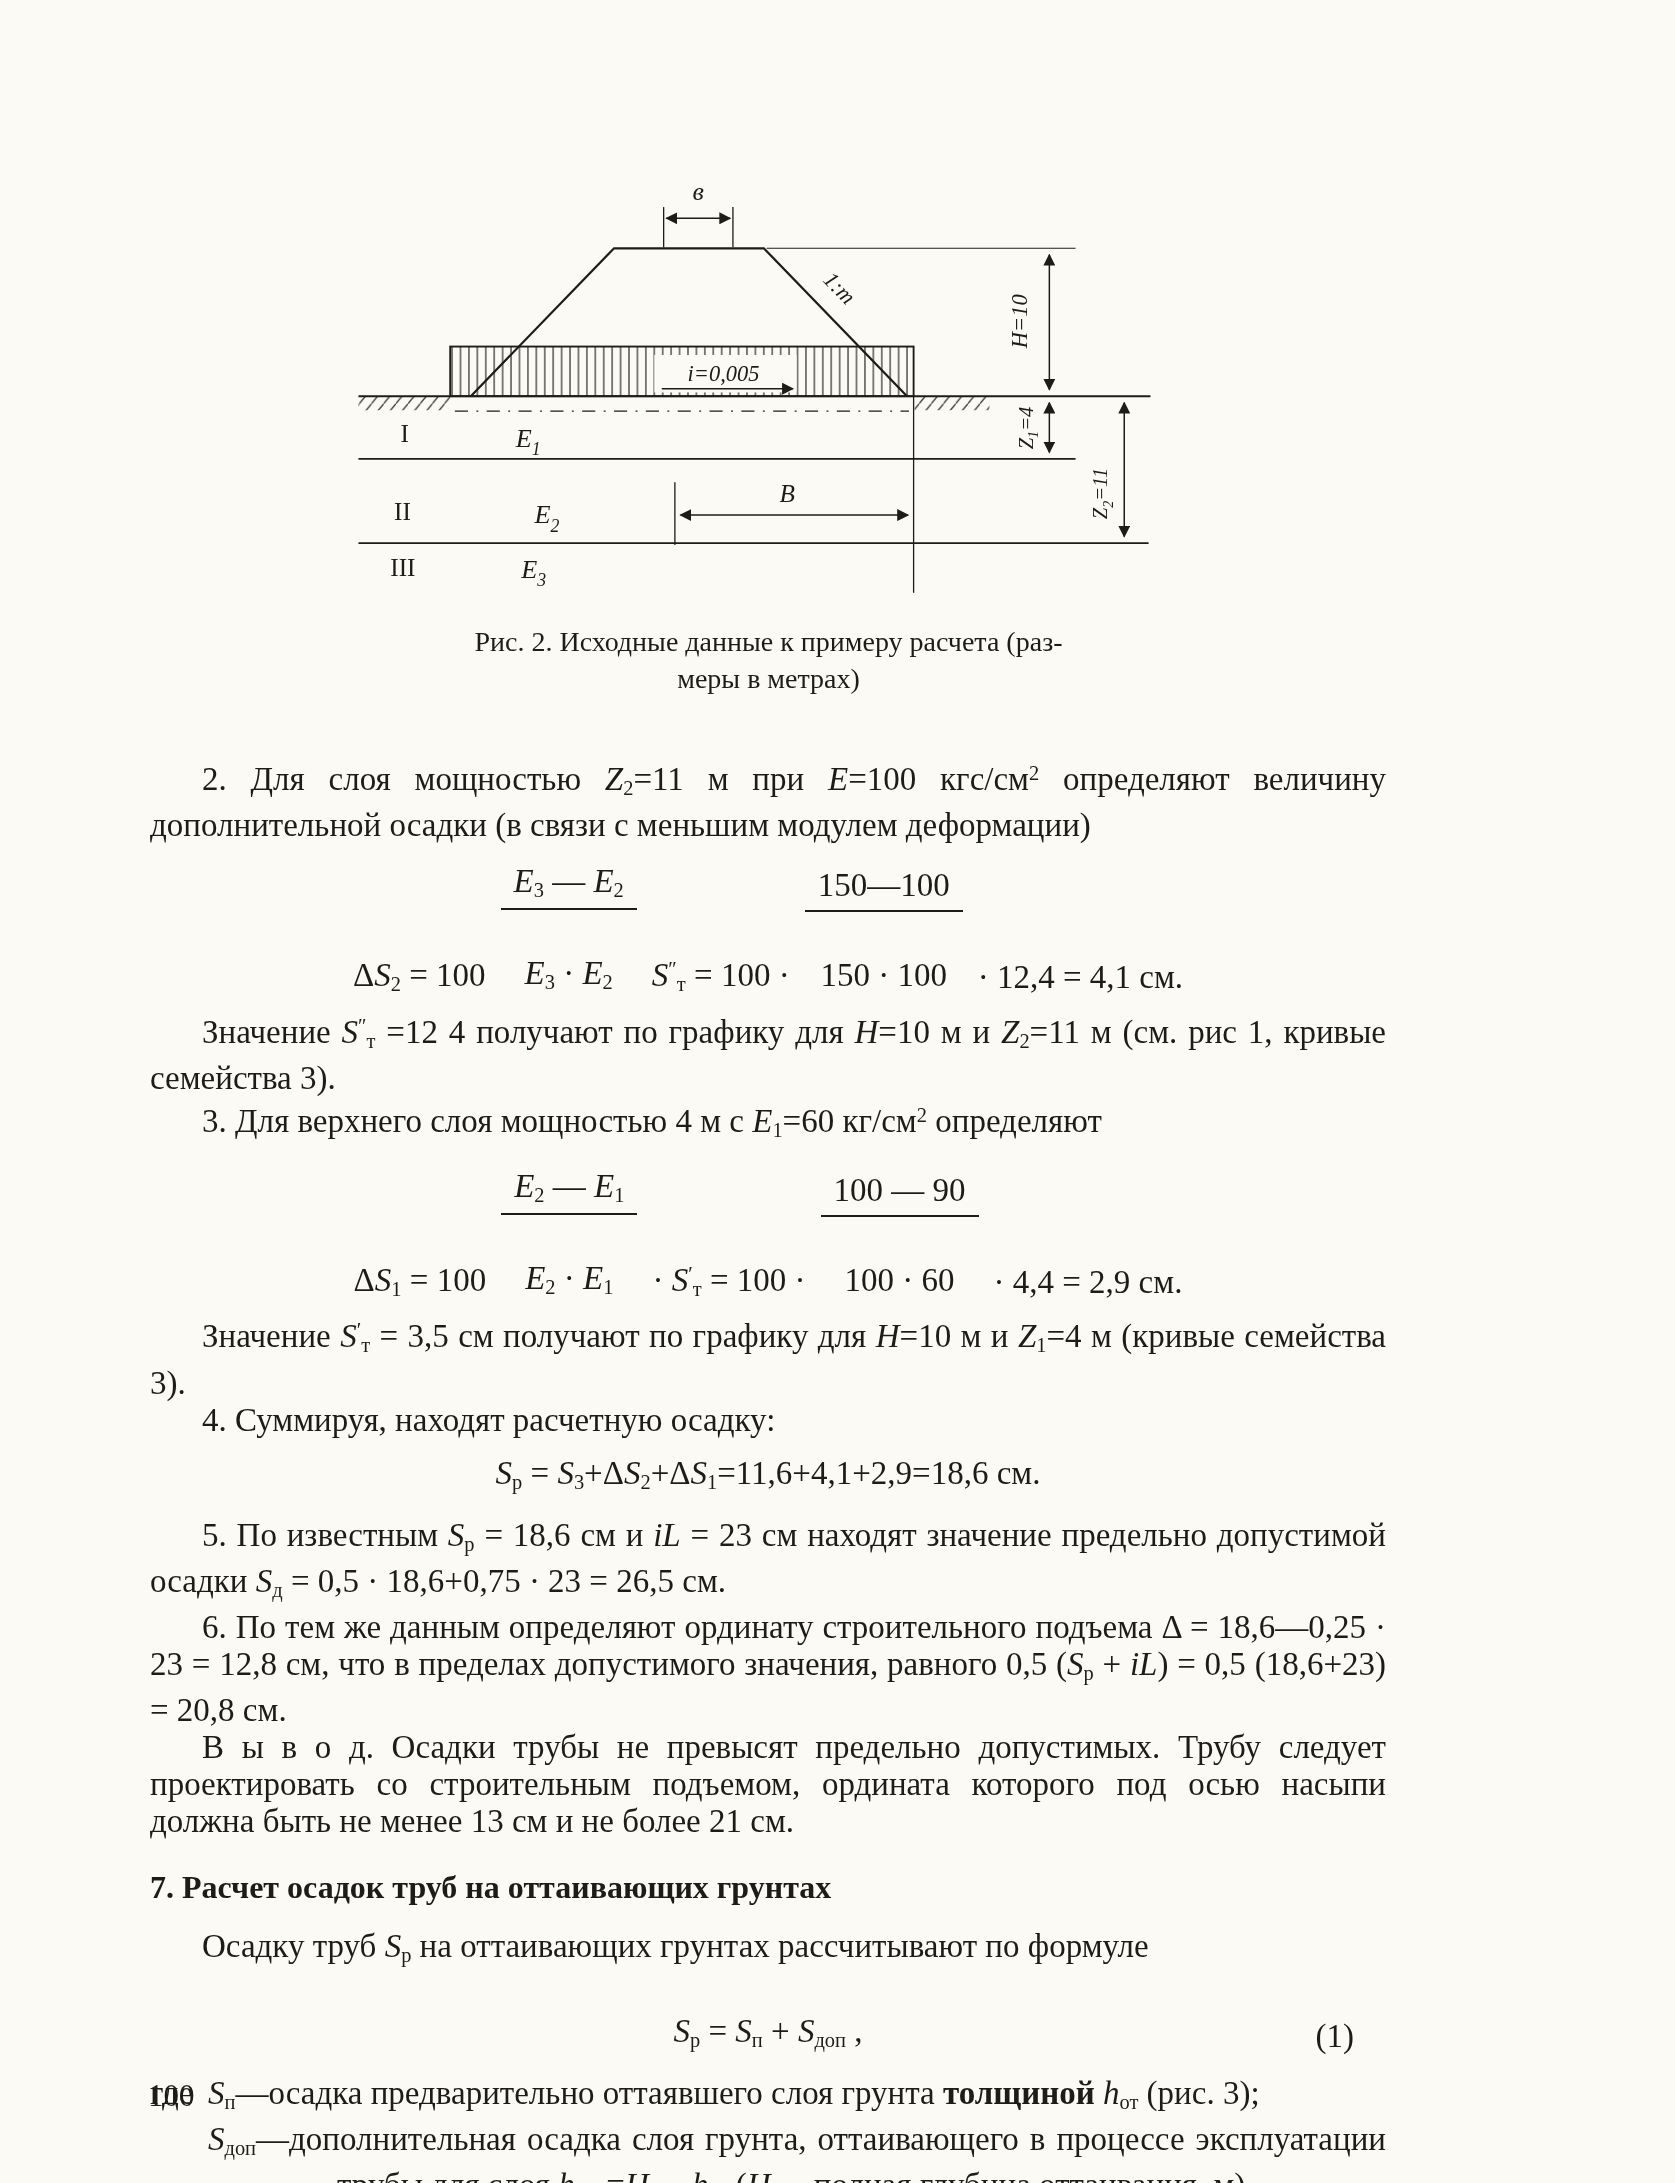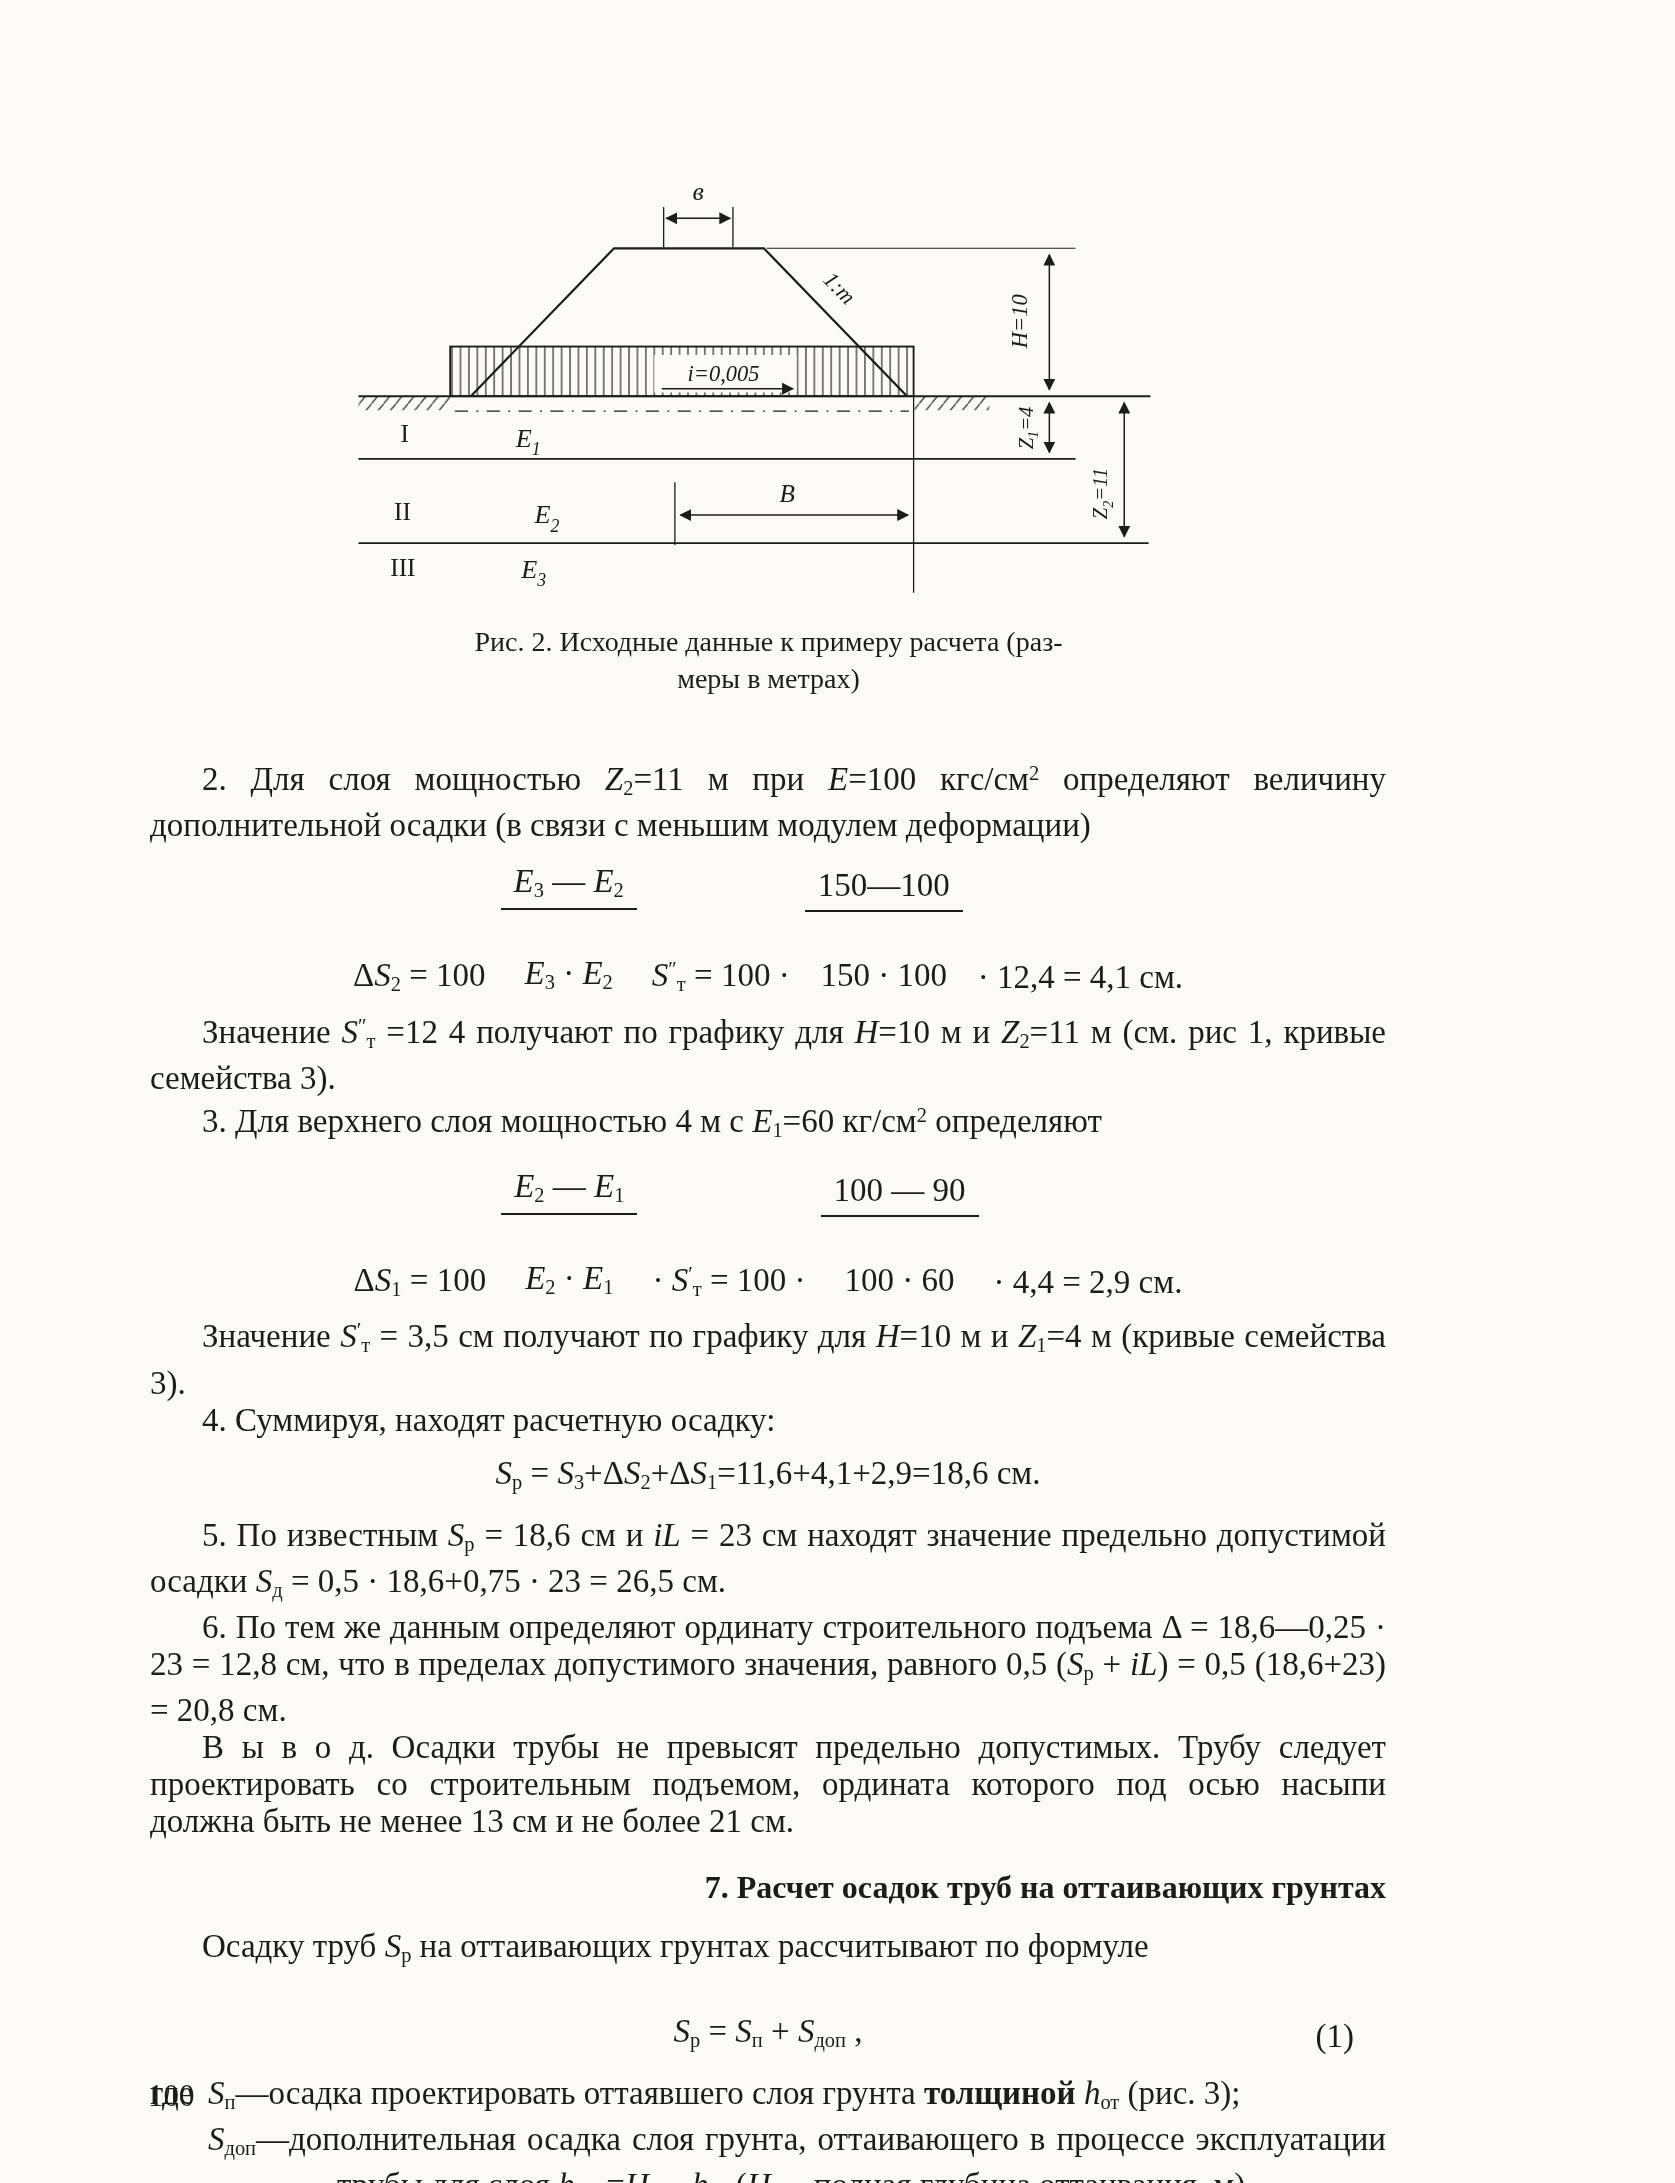--- a/index.html
+++ b/index.html
@@ -23,21 +23,21 @@
   .b{font-weight:bold;}
   .sub{font-size:0.62em;vertical-align:-0.25em;}
   .sup{font-size:0.62em;vertical-align:0.5em;}
   .formula{display:flex;justify-content:center;align-items:flex-end;font-size:33px;margin:17px 0 11.2px;}
   .frac{display:inline-flex;flex-direction:column;align-items:center;text-align:center;margin:0 15px;line-height:1.12;gap:40px;}
   .frac .num{border-bottom:2.3px solid #1e1c18;padding:1.9px 13px 5.6px;}
   .frac .den{padding:5.6px 13px 1.9px;}
   .formula-simple{text-align:center;font-size:33px;margin:13px 0;line-height:43px;}
   .eq-row{position:relative;margin-top:36px;}
   .eqno{position:absolute;right:32px;top:50%;transform:translateY(-50%);font-size:33px;}
-  .heading{font-weight:bold;text-align:right;font-size:32px;margin:28px 0 20.6px;line-height:39px;}
+  .heading{font-weight:bold;text-align:left;font-size:32px;margin:28px 0 20.6px;line-height:39px;}
   .where{position:relative;font-size:33px;line-height:37px;margin-top:5.6px;}
   .where-lead{position:absolute;left:0;top:0;}
   .where-item{padding-left:187px;text-indent:-129px;text-align:justify;}
   .pageno{position:absolute;left:148px;top:2078px;font-size:31px;}
 </style>
 </head>
 <body>
 
 <div class="page">
   <div class="content">
@@ -157,21 +157,21 @@
 
     <p class="para"><span>Осадку труб </span><span class="i">S</span><span class="sub">р</span><span> на оттаивающих грунтах рассчитывают по формуле</span></p>
 
     <div class="formula-simple eq-row">
       <span><span class="i">S</span><span class="sub">р</span><span> = </span><span class="i">S</span><span class="sub">п</span><span> + </span><span class="i">S</span><span class="sub">доп</span><span> ,</span></span>
       <span class="eqno">(1)</span>
     </div>
 
     <div class="where">
       <span class="where-lead">где</span>
-      <div class="where-item"><span class="i">S</span><span class="sub">п</span><span>—осадка проектировать оттаявшего слоя грунта </span><span class="b">толщиной</span><span> </span><span class="i">h</span><span class="sub">от</span><span> (рис. 3);</span></div>
+      <div class="where-item"><span class="i">S</span><span class="sub">п</span><span>—осадка предварительно оттаявшего слоя грунта </span><span class="b">толщиной</span><span> </span><span class="i">h</span><span class="sub">от</span><span> (рис. 3);</span></div>
       <div class="where-item"><span class="i">S</span><span class="sub">доп</span><span>—дополнительная осадка слоя грунта, оттаивающего в процессе эксплуатации трубы для слоя </span><span class="i">h</span><span class="sub">доп</span><span>=</span><span class="i">H</span><span class="sub">о</span><span>—</span><span class="i">h</span><span class="sub">от</span><span> (</span><span class="i">H</span><span class="sub">о</span><span>—полная глубина оттаивания, м).</span></div>
     </div>
 
   </div>
 
   <div class="pageno">100</div>
 </div>
 
 
 </body></html>

